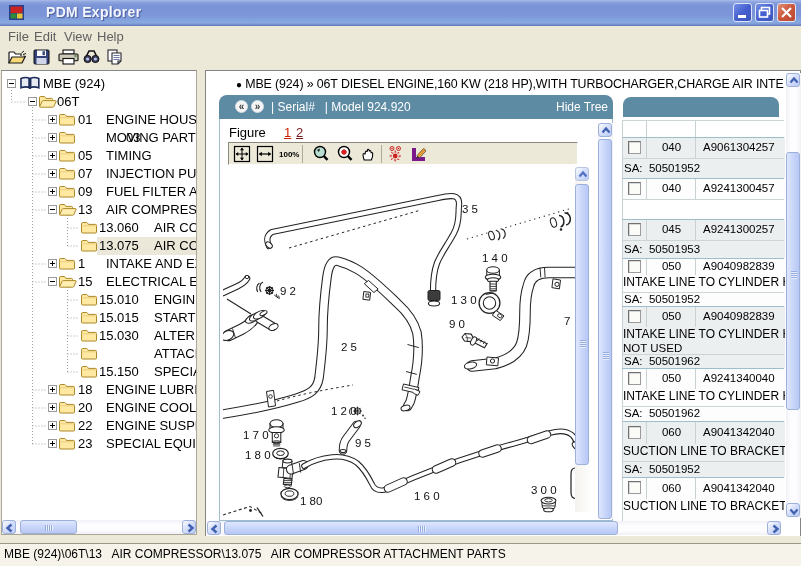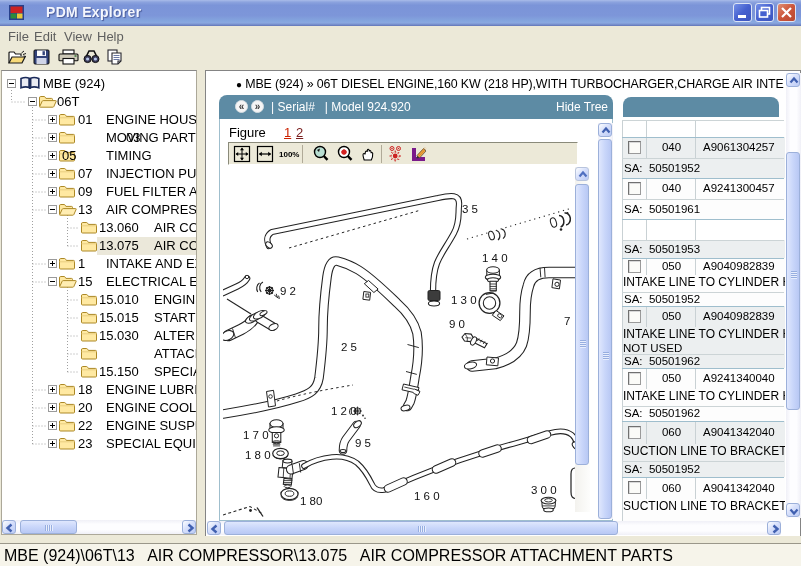--- a/index.html
+++ b/index.html
@@ -194,21 +194,21 @@
       <span class="tlbl" style="left:104px;">MOVING PARTS</span>
     </div>
 <div class="trow" style="top:76px;">
       <div class="texp plus" style="left:46px;">
         <i></i>
       </div>
       <svg class="tico" style="left:57px;" width="16" height="13" viewBox="0 0 16 13">
         <path d="M0.5,3 Q0.5,1.5 1.5,1.5 L5.5,1.5 Q6.2,1.5 6.6,2.2 L7.3,3.4 L14.5,3.4 Q15.5,3.4 15.5,4.4 L15.5,11 Q15.5,12 14.5,12 L1.5,12 Q0.5,12 0.5,11 Z" fill="#ffe9a2" stroke="#ac8826" stroke-width="1"></path>
         <path d="M0.5,4.8 L15.5,4.8" stroke="#e8ce80" stroke-width="1"></path>
       </svg>
-      <span class="tlbl" style="left:60px;">05</span>
+      <span class="tlbl" style="left:76px;">05</span>
       <span class="tlbl" style="left:104px;">TIMING</span>
     </div>
 <div class="trow" style="top:94px;">
       <div class="texp plus" style="left:46px;">
         <i></i>
       </div>
       <svg class="tico" style="left:57px;" width="16" height="13" viewBox="0 0 16 13">
         <path d="M0.5,3 Q0.5,1.5 1.5,1.5 L5.5,1.5 Q6.2,1.5 6.6,2.2 L7.3,3.4 L14.5,3.4 Q15.5,3.4 15.5,4.4 L15.5,11 Q15.5,12 14.5,12 L1.5,12 Q0.5,12 0.5,11 Z" fill="#ffe9a2" stroke="#ac8826" stroke-width="1"></path>
         <path d="M0.5,4.8 L15.5,4.8" stroke="#e8ce80" stroke-width="1"></path>
       </svg>
@@ -607,22 +607,24 @@
         <span class="cell" style="left:81px;line-height:21px;">A9061304257</span>
       </div>
 <div class="prow pgray" style="top:63px;height:20px;">
         <span class="cell" style="left:2px;line-height:20px;">SA:&nbsp;&nbsp;50501952</span>
       </div>
 <div class="prow pwhite" style="top:83px;height:21px;">
         <span class="pcb" style="top:4px;"></span>
         <span class="cell" style="left:25px;width:49px;text-align:center;line-height:21px;">040</span>
         <span class="cell" style="left:81px;line-height:21px;">A9241300457</span>
       </div>
-<div class="prow pwhite" style="top:104px;height:20px;">
-        <span class="cell" style="left:2px;line-height:20px;">SA:&nbsp;&nbsp;50501961</span>
+<div class="prow pgray" style="top:124px;height:21px;">
+        <span class="pcb" style="top:4px;"></span>
+        <span class="cell" style="left:25px;width:49px;text-align:center;line-height:21px;">045</span>
+        <span class="cell" style="left:81px;line-height:21px;">A9241300257</span>
       </div>
 <div class="prow pgray" style="top:145px;height:18px;">
         <span class="cell" style="left:2px;line-height:18px;">SA:&nbsp;&nbsp;50501953</span>
       </div>
 <div class="prow pwhite" style="top:163px;height:17px;">
         <span class="pcb" style="top:2px;"></span>
         <span class="cell" style="left:25px;width:49px;text-align:center;line-height:17px;">050</span>
         <span class="cell" style="left:81px;line-height:17px;">A9040982839</span>
       </div>
 <div class="prow pwhite" style="top:180px;height:17px;">
@@ -738,13 +740,13 @@
           <path d="M4.5,2.5 L8.5,6 L4.5,9.5" fill="none" stroke="#4060b0" stroke-width="2.4"></path>
         </svg>
       </div>
 <div class="sthumbH" style="left:17px;width:394px;">
         <div class="gripH" style="left:193px;"></div>
       </div>
 </div>
 </div>
 <div class="abs" style="left:0;top:543px;width:801px;height:1px;background:#9a978a;"></div>
 <div class="abs" style="left:0;top:544px;width:801px;height:22px;background:#f6f4ea;"></div>
-<div class="abs" style="left:4px;top:547px;font-size:16px;color:#000;white-space:nowrap;">MBE (924)\06T\13&nbsp;&nbsp; AIR COMPRESSOR\13.075&nbsp;&nbsp; AIR COMPRESSOR ATTACHMENT PARTS</div>
+<div class="abs" style="left:4px;top:547px;font-size:12px;color:#000;white-space:nowrap;">MBE (924)\06T\13&nbsp;&nbsp; AIR COMPRESSOR\13.075&nbsp;&nbsp; AIR COMPRESSOR ATTACHMENT PARTS</div>
 
 </body></html>

